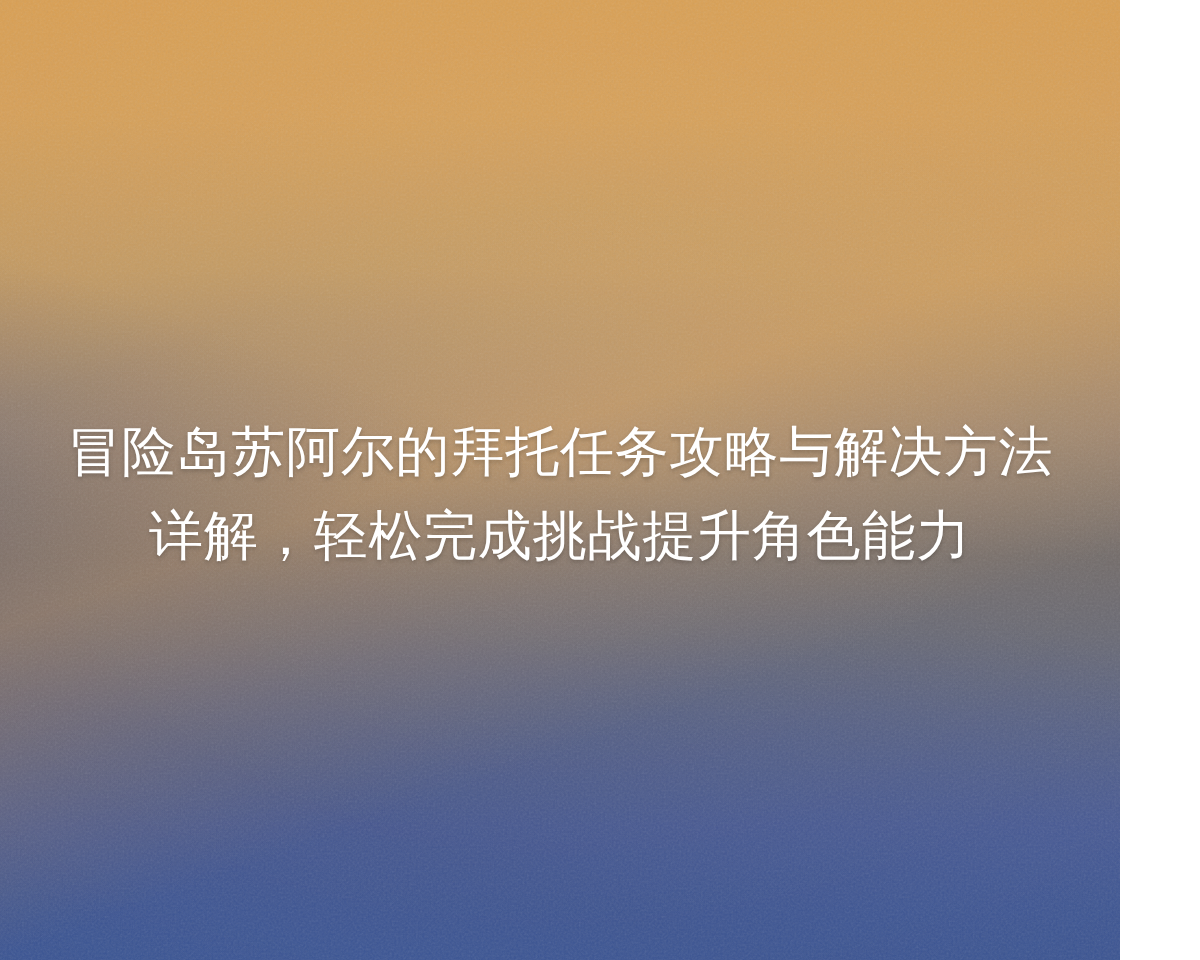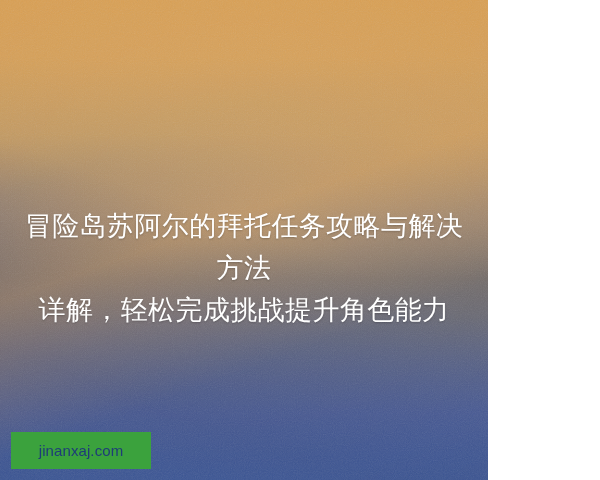--- a/index.html
+++ b/index.html
@@ -3,21 +3,21 @@
 <meta charset="utf-8">
 <style>
   html, body {
     margin: 0;
     padding: 0;
     background: #ffffff;
   }
 
   #stage {
     position: relative;
-    width: 488px;
+    width: 560px;
     height: 480px;
     overflow: hidden;
     font-family: "Liberation Sans", "DejaVu Sans", sans-serif;
     -webkit-font-smoothing: antialiased;
   }
 
   
   .bg-base {
     position: absolute;
     inset: 0;
@@ -146,17 +146,14 @@
           <feFuncA type="linear" slope="0.55" intercept="-0.08"></feFuncA>
         </feComponentTransfer>
       </filter>
       <rect width="100%" height="100%" filter="url(#grainFilter)" opacity="0.72"></rect>
     </svg>
   </div>
 
   <div class="headline">冒险岛苏阿尔的拜托任务攻略与解决方法
 详解，轻松完成挑战提升角色能力</div>
 
-  <div class="watermark">
-    <span class="watermark-label">jinanxaj.com</span>
-  </div>
 
 </div>
 
 </body></html>

